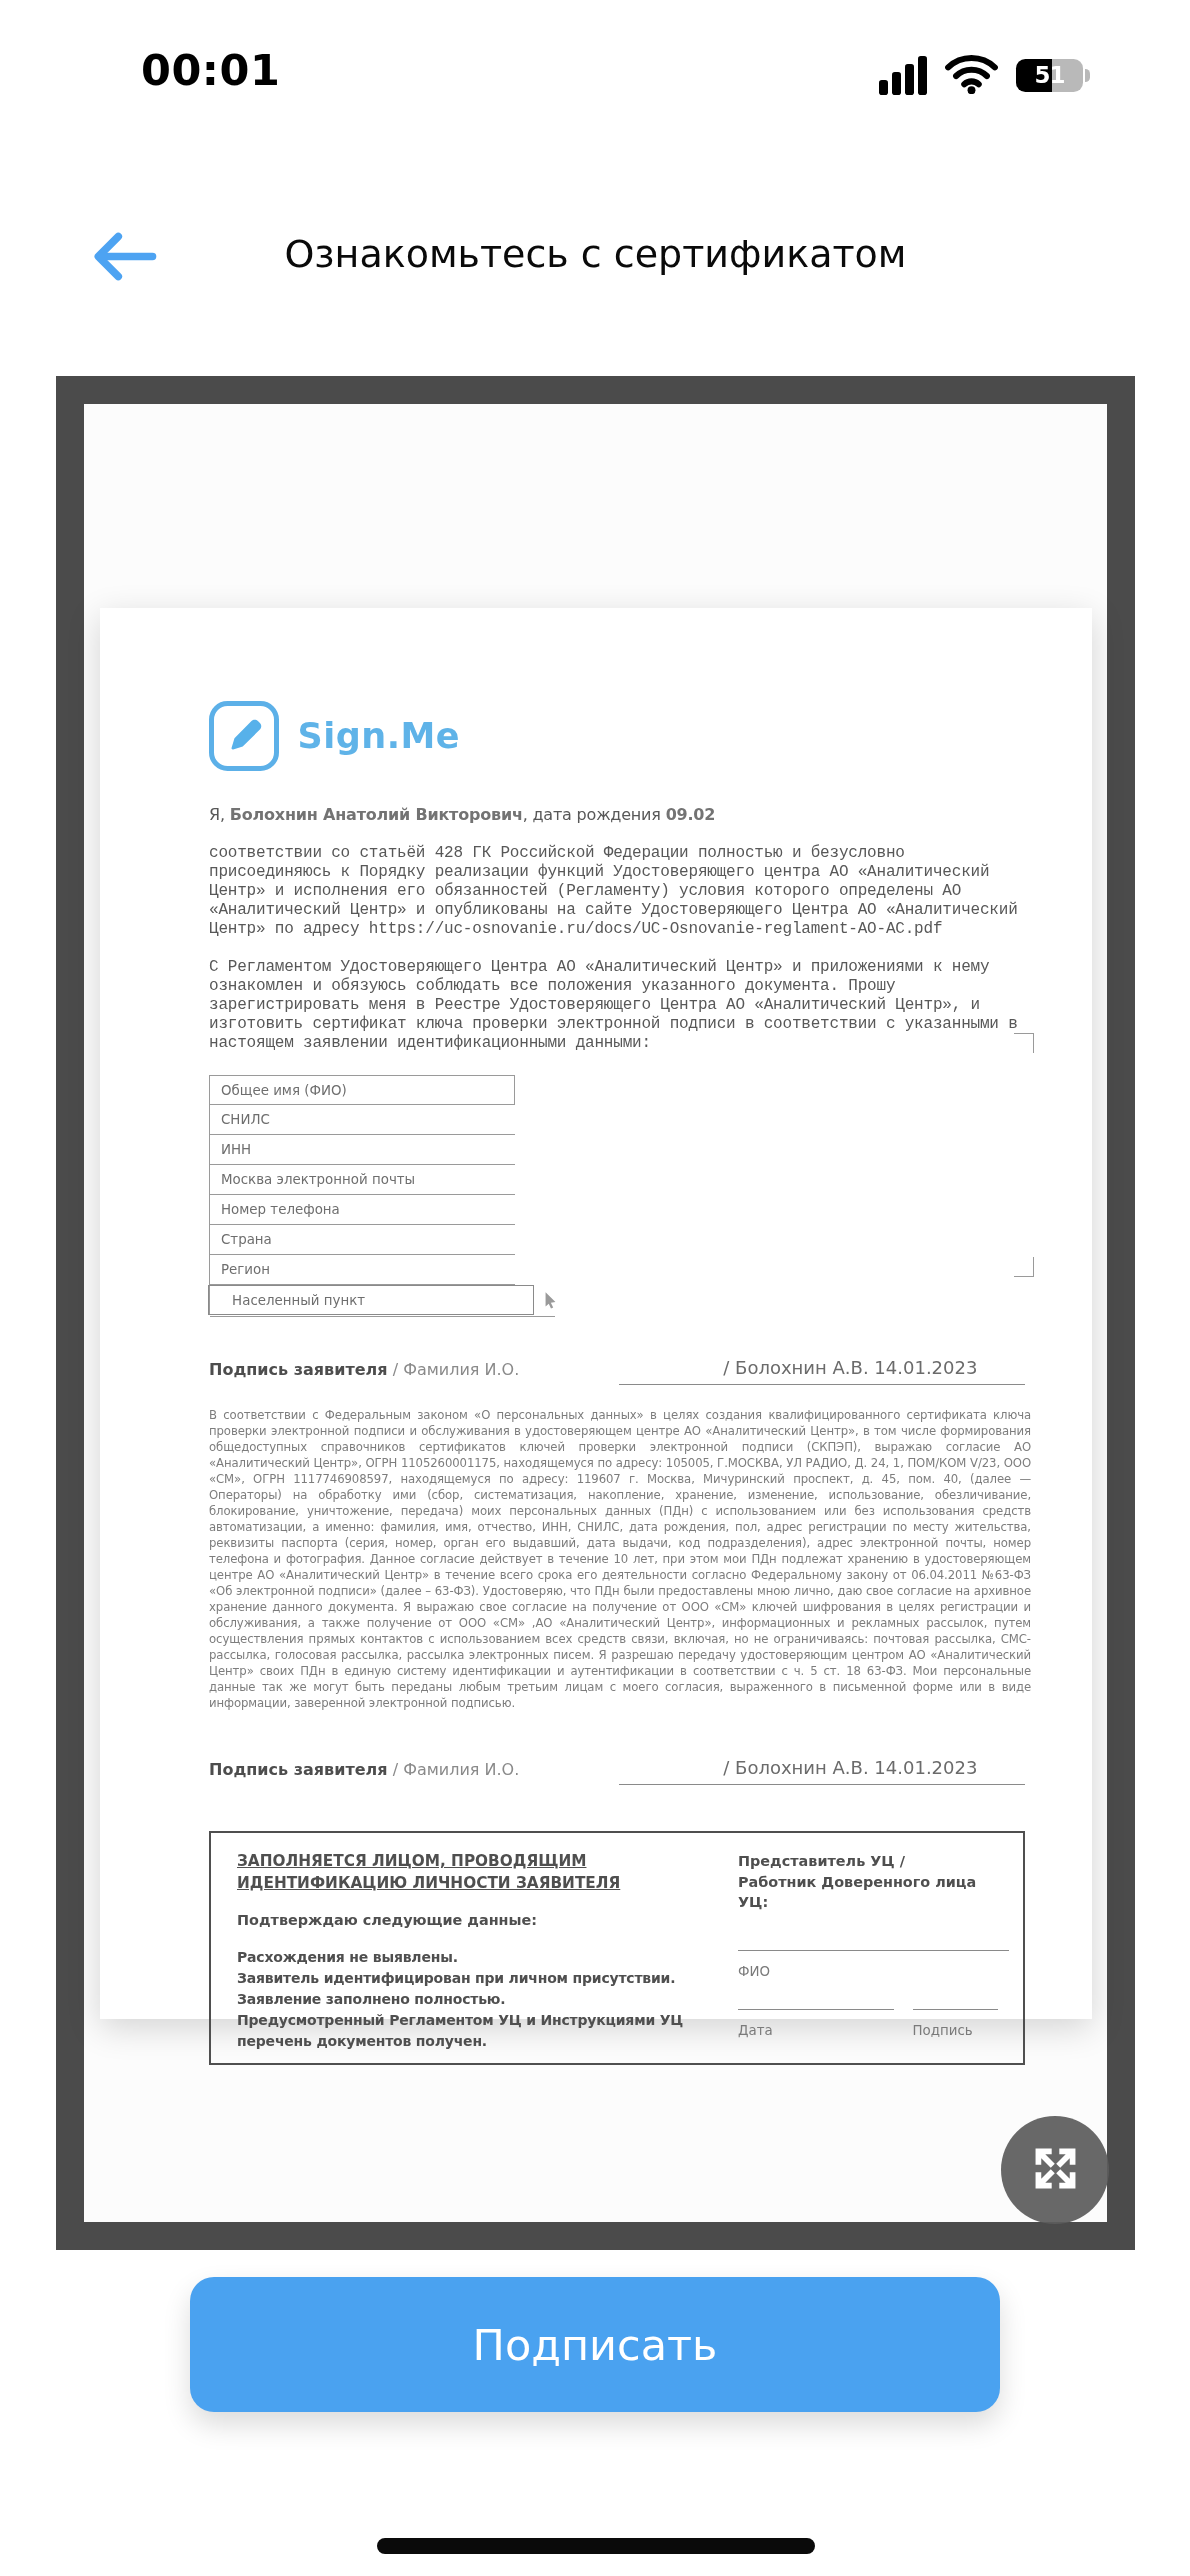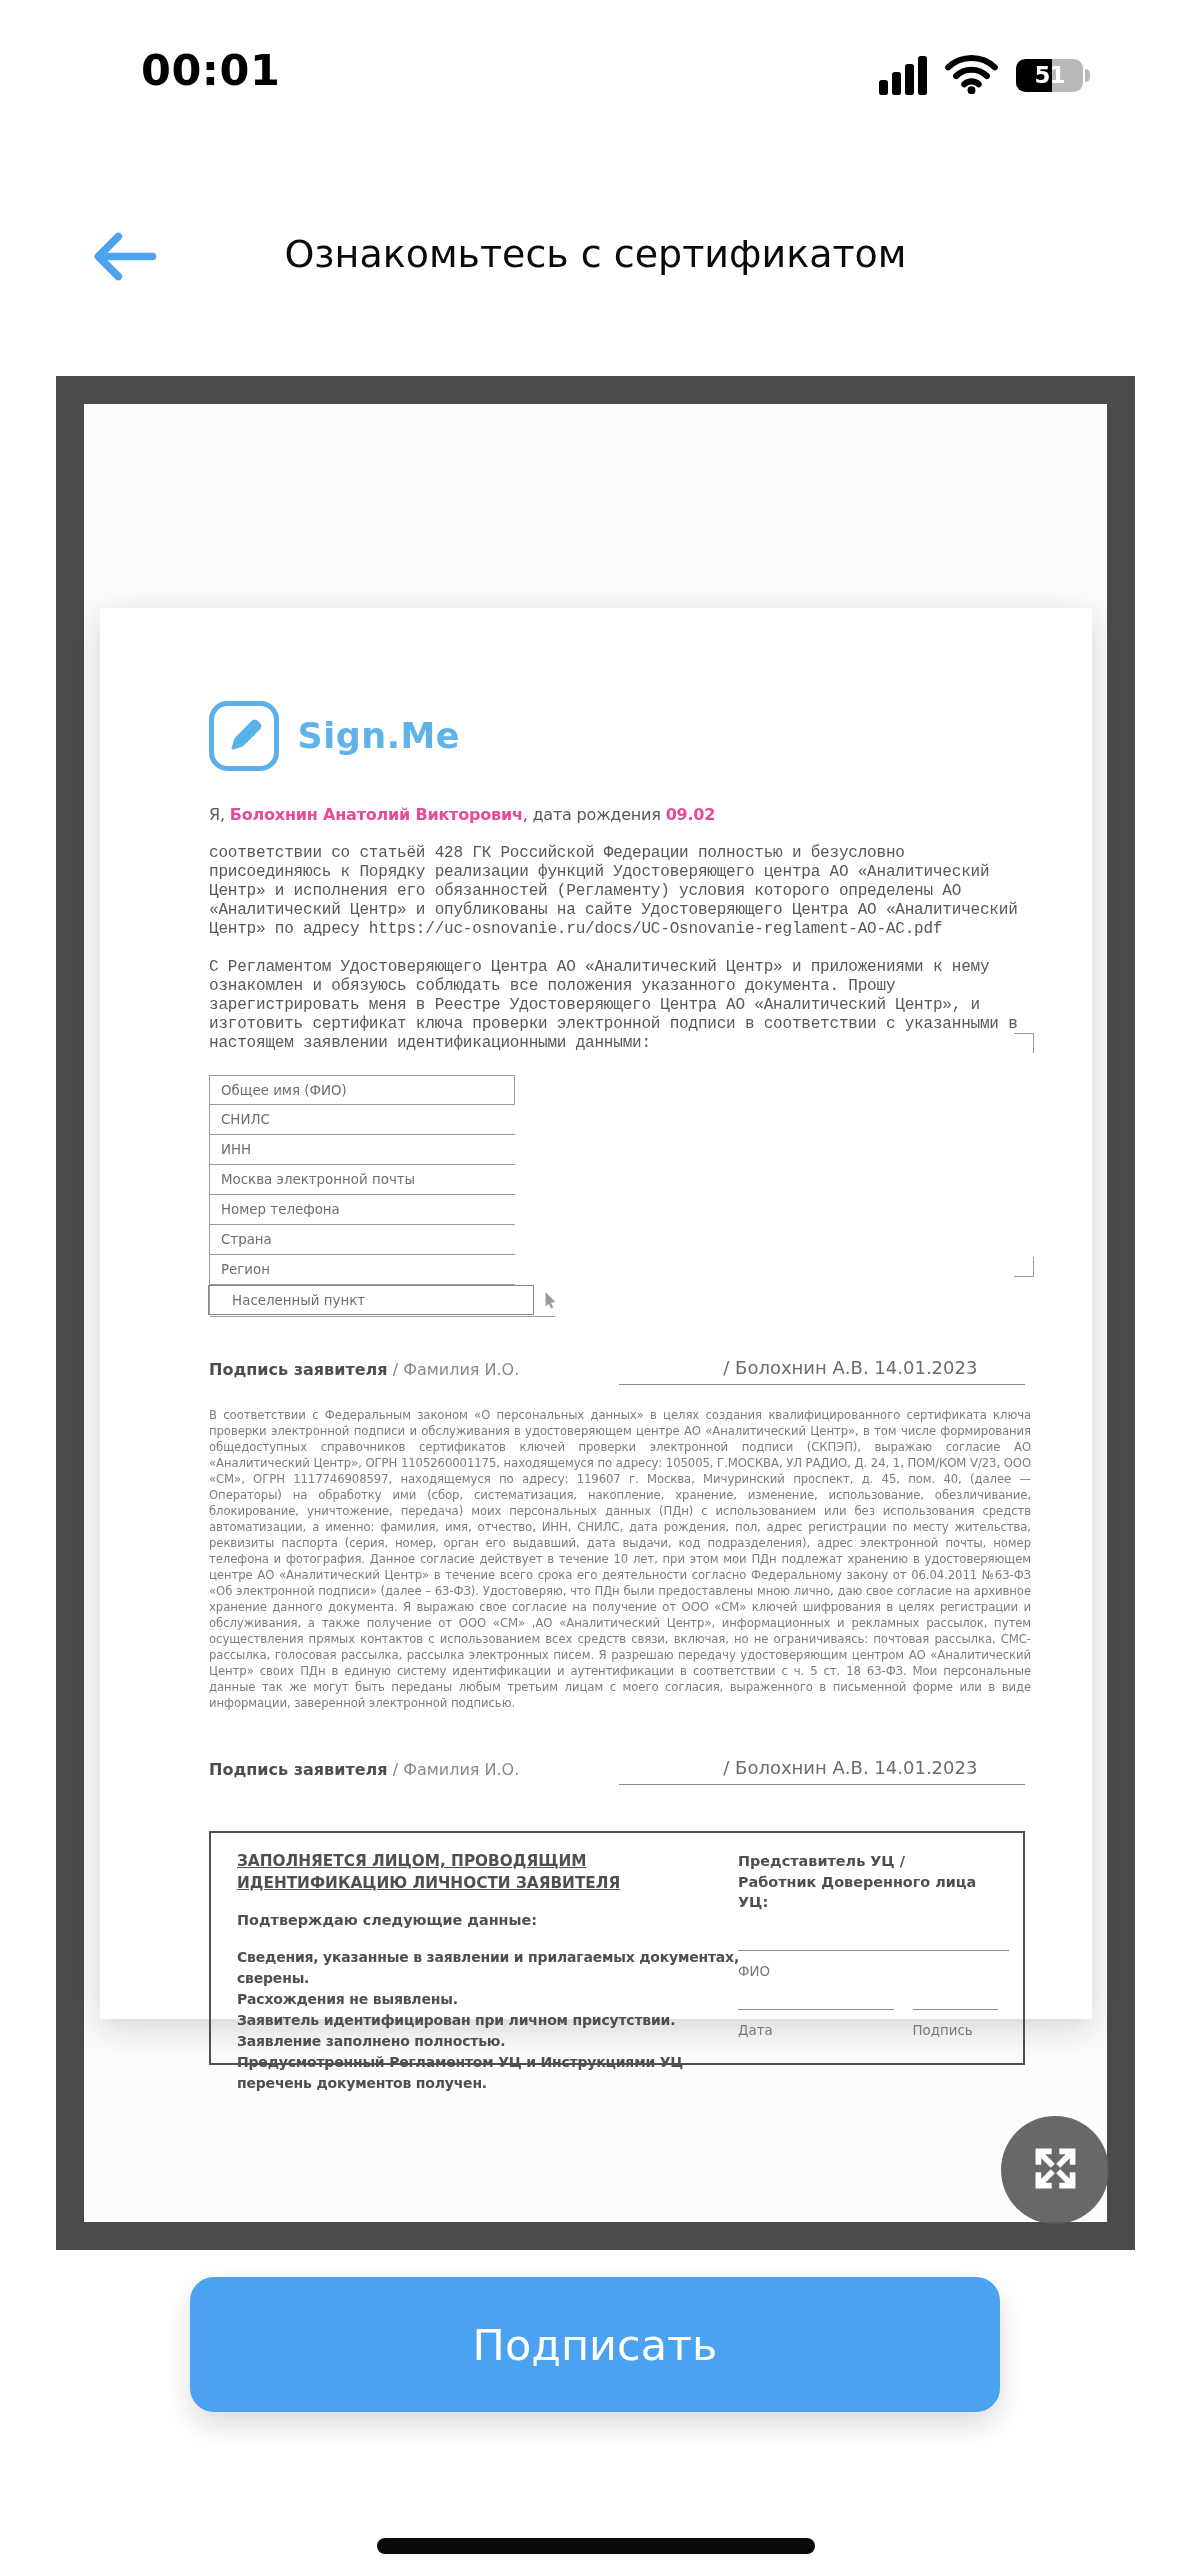--- a/index.html
+++ b/index.html
@@ -35,21 +35,21 @@
   .page{position:absolute;left:16px;top:204px;width:992px;height:1411px;background:#fff;
     box-shadow:0 9.3px 32px rgba(0,0,0,.16);padding:93px 61px 0 109px;color:var(--page-text);}
 
   .logo-row{display:flex;align-items:center;gap:18.5px;margin-bottom:34px;}
   .logo-box{width:70px;height:70px;border:5.6px solid #5cb0e8;border-radius:18.5px;
     display:flex;align-items:center;justify-content:center;background:#fff;}
   .brand{font-size:35px;font-weight:600;color:var(--brand);letter-spacing:0.5px;}
 
   .body-text{font-size:16px;line-height:19px;letter-spacing:-0.2px;color:#585858;}
   .intro{margin-bottom:20.4px;}
-  .intro b{color:#ec4899;}
+  .intro b{color:#737373;}
   .para{margin-bottom:18.5px;font-family:Liberation Mono, monospace;}
 
   .fields{position:relative;width:306px;border-left:1.9px solid #9a9a9a;margin-top:22px;}
   .field-row{height:30px;border-bottom:1.9px solid #9a9a9a;font-size:13.4px;color:#6e6e6e;
     padding:7.4px 0 0 11px;}
   .field-row.first{border-top:1.9px solid #9a9a9a;border-right:1.9px solid #9a9a9a;}
   .field-row.last{border:1.9px solid #8a8a8a;width:326px;margin-left:-1.9px;padding-left:23px;}
   .fields .tail-line{position:absolute;left:0;bottom:-1.9px;width:345px;border-bottom:1.9px solid #9a9a9a;}
   .cursor-mark{position:absolute;right:-43px;bottom:1.9px;}
 
@@ -177,21 +177,20 @@
 
       <div class="sig-row" style="margin-top:39px;">
         <div class="lbl"><b>Подпись заявителя</b><span class="hint"> / Фамилия И.О.</span></div>
         <div class="sig-line">/  Болохнин А.В. 14.01.2023</div>
       </div>
 
       <div class="idbox">
         <div class="left">
           <div class="box-heading">ЗАПОЛНЯЕТСЯ ЛИЦОМ, ПРОВОДЯЩИМ ИДЕНТИФИКАЦИЮ ЛИЧНОСТИ ЗАЯВИТЕЛЯ</div>
           <div class="box-confirm">Подтверждаю следующие данные:</div>
-          <div class="box-line">Сведения, указанные в заявлении и прилагаемых документах, сверены.</div>
           <div class="box-line">Расхождения не выявлены.</div>
           <div class="box-line">Заявитель идентифицирован при личном присутствии.</div>
           <div class="box-line">Заявление заполнено полностью.</div>
           <div class="box-line">Предусмотренный Регламентом УЦ и Инструкциями УЦ перечень документов получен.</div>
         </div>
         <div class="right">
           <div class="right-heading">Представитель УЦ / Работник Доверенного лица УЦ:</div>
           <div class="sig-cell fio-cell">ФИО</div>
           <div class="date-sign-row">
             <div class="sig-cell date-cell">Дата</div>

